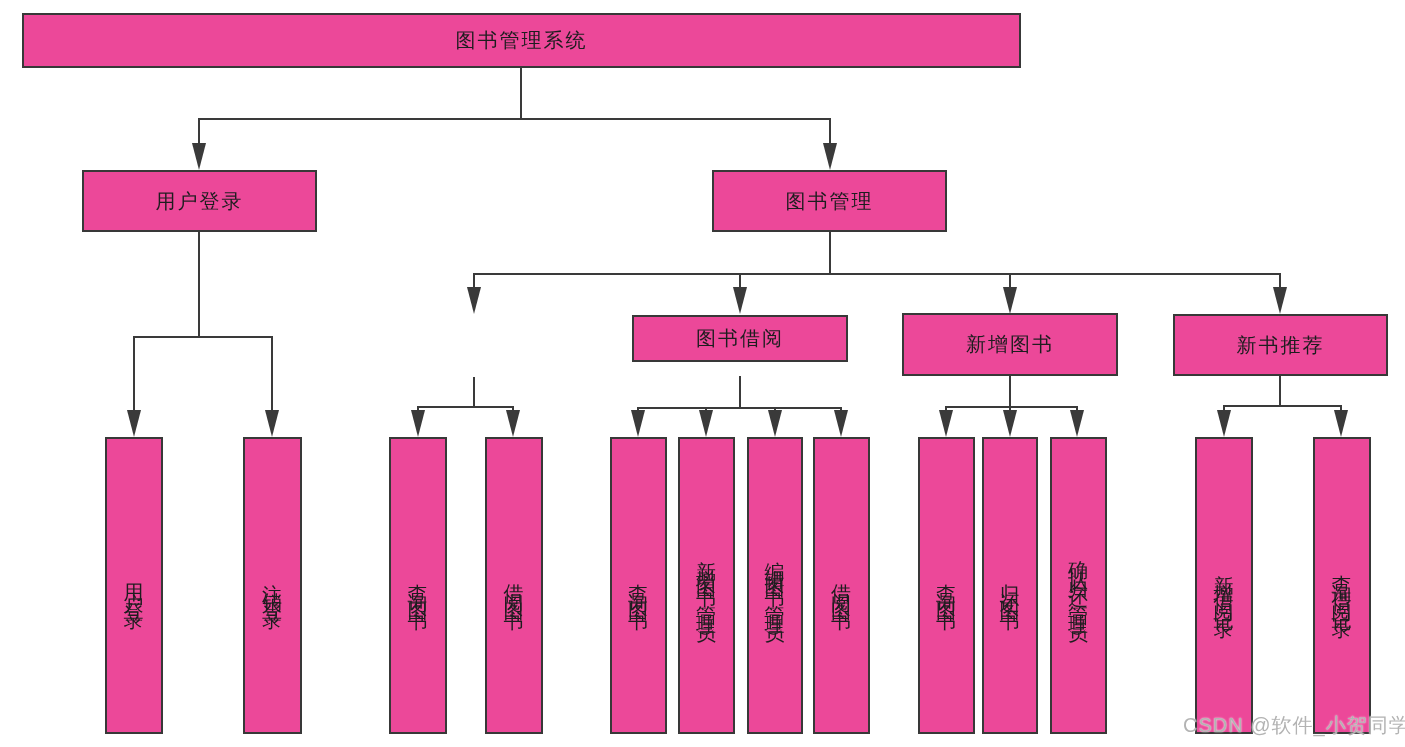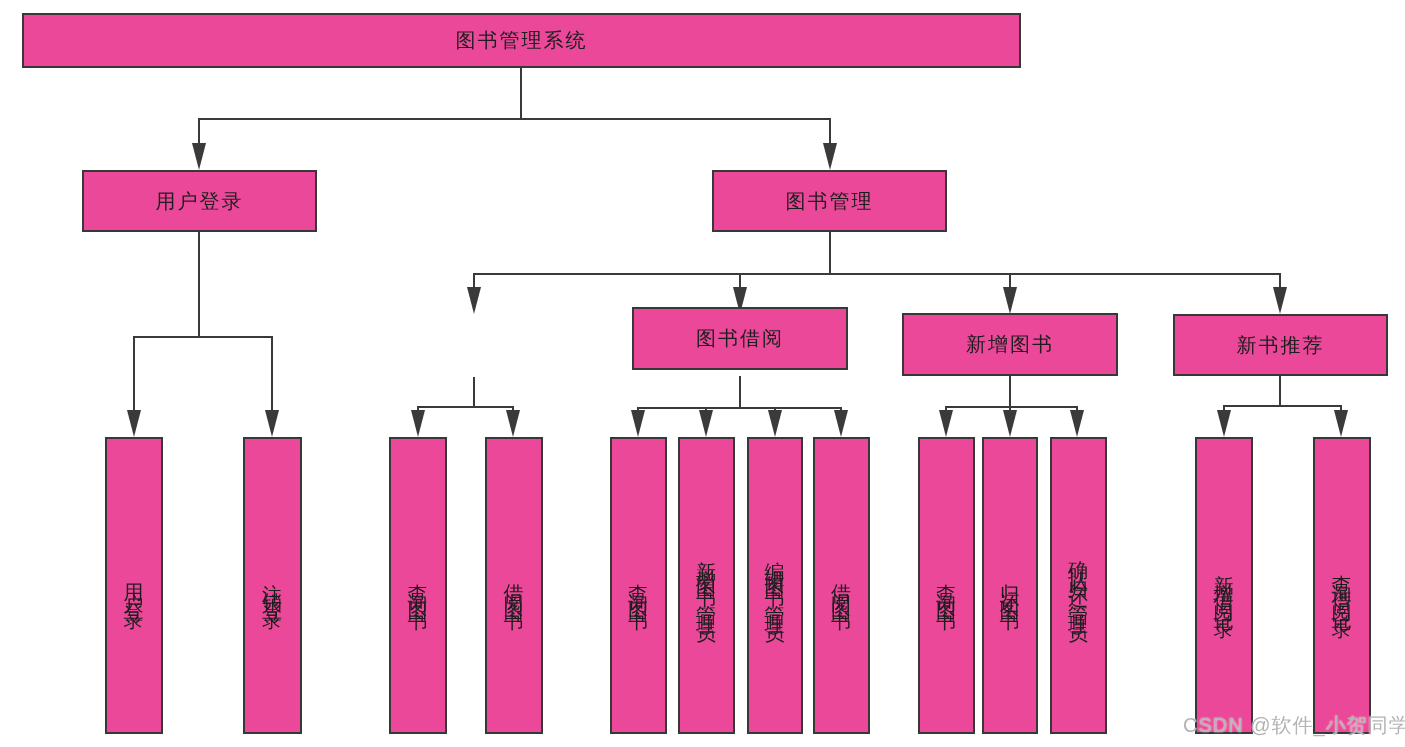--- a/index.html
+++ b/index.html
@@ -64,21 +64,21 @@
   <div class="hline" style="left:473px;top:273px;width:807px;"></div>
   <div class="vline" style="left:473px;top:273px;height:16px;"></div>
   <div class="arrow" style="left:467px;top:287px;"></div>
   <div class="vline" style="left:739px;top:273px;height:16px;"></div>
   <div class="arrow" style="left:733px;top:287px;"></div>
   <div class="vline" style="left:1009px;top:273px;height:16px;"></div>
   <div class="arrow" style="left:1003px;top:287px;"></div>
   <div class="vline" style="left:1279px;top:273px;height:16px;"></div>
   <div class="arrow" style="left:1273px;top:287px;"></div>
 
-  <div class="box" style="left:632px;top:307px;width:216px;height:63px;">
+  <div class="box" style="left:632px;top:315px;width:216px;height:47px;">
     <span>图书借阅</span>
   </div>
   <div class="box" style="left:902px;top:313px;width:216px;height:63px;">
     <span>新增图书</span>
   </div>
   <div class="box" style="left:1173px;top:314px;width:215px;height:62px;">
     <span>新书推荐</span>
   </div>
 
   <div class="vline" style="left:473px;top:377px;height:29px;"></div>

